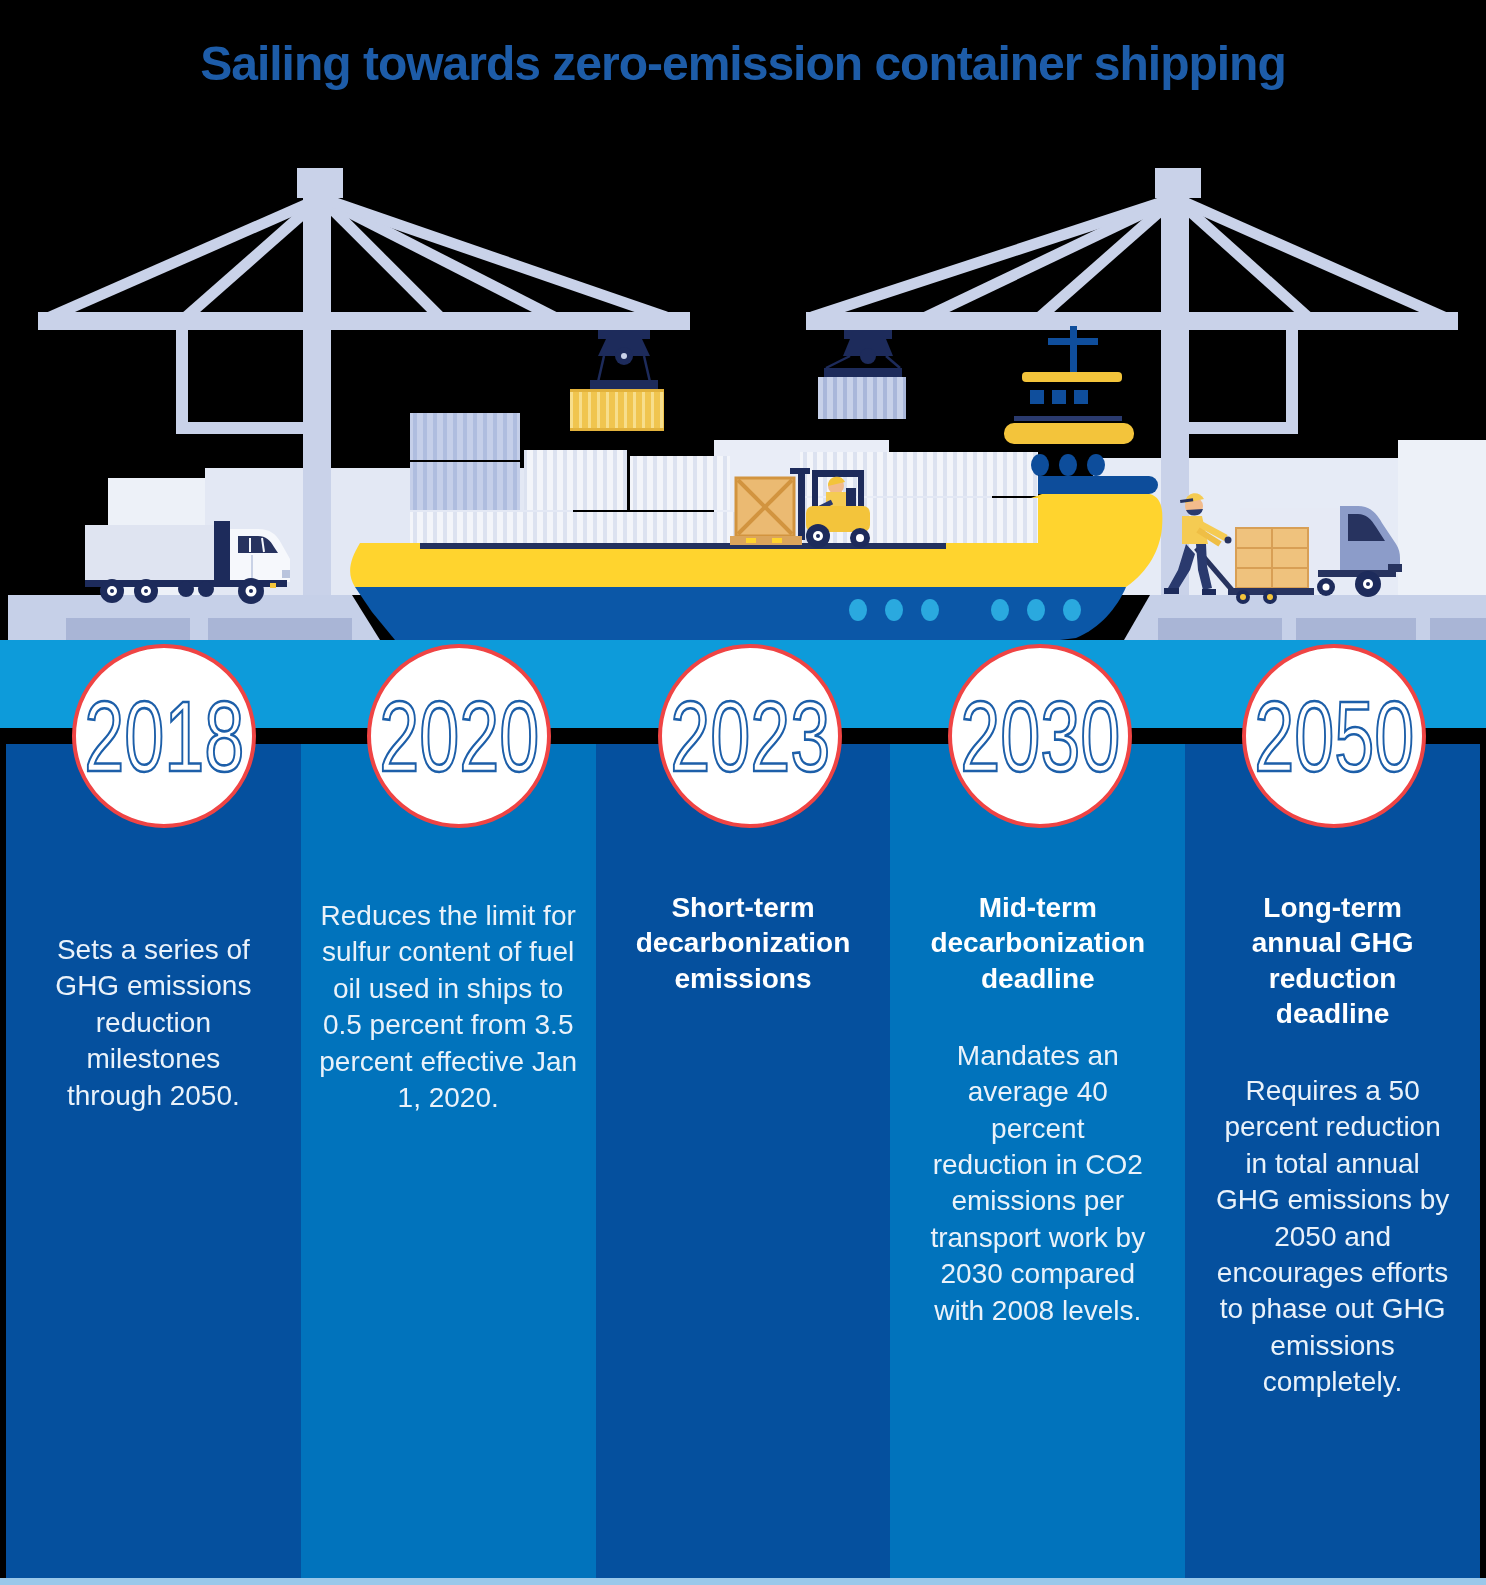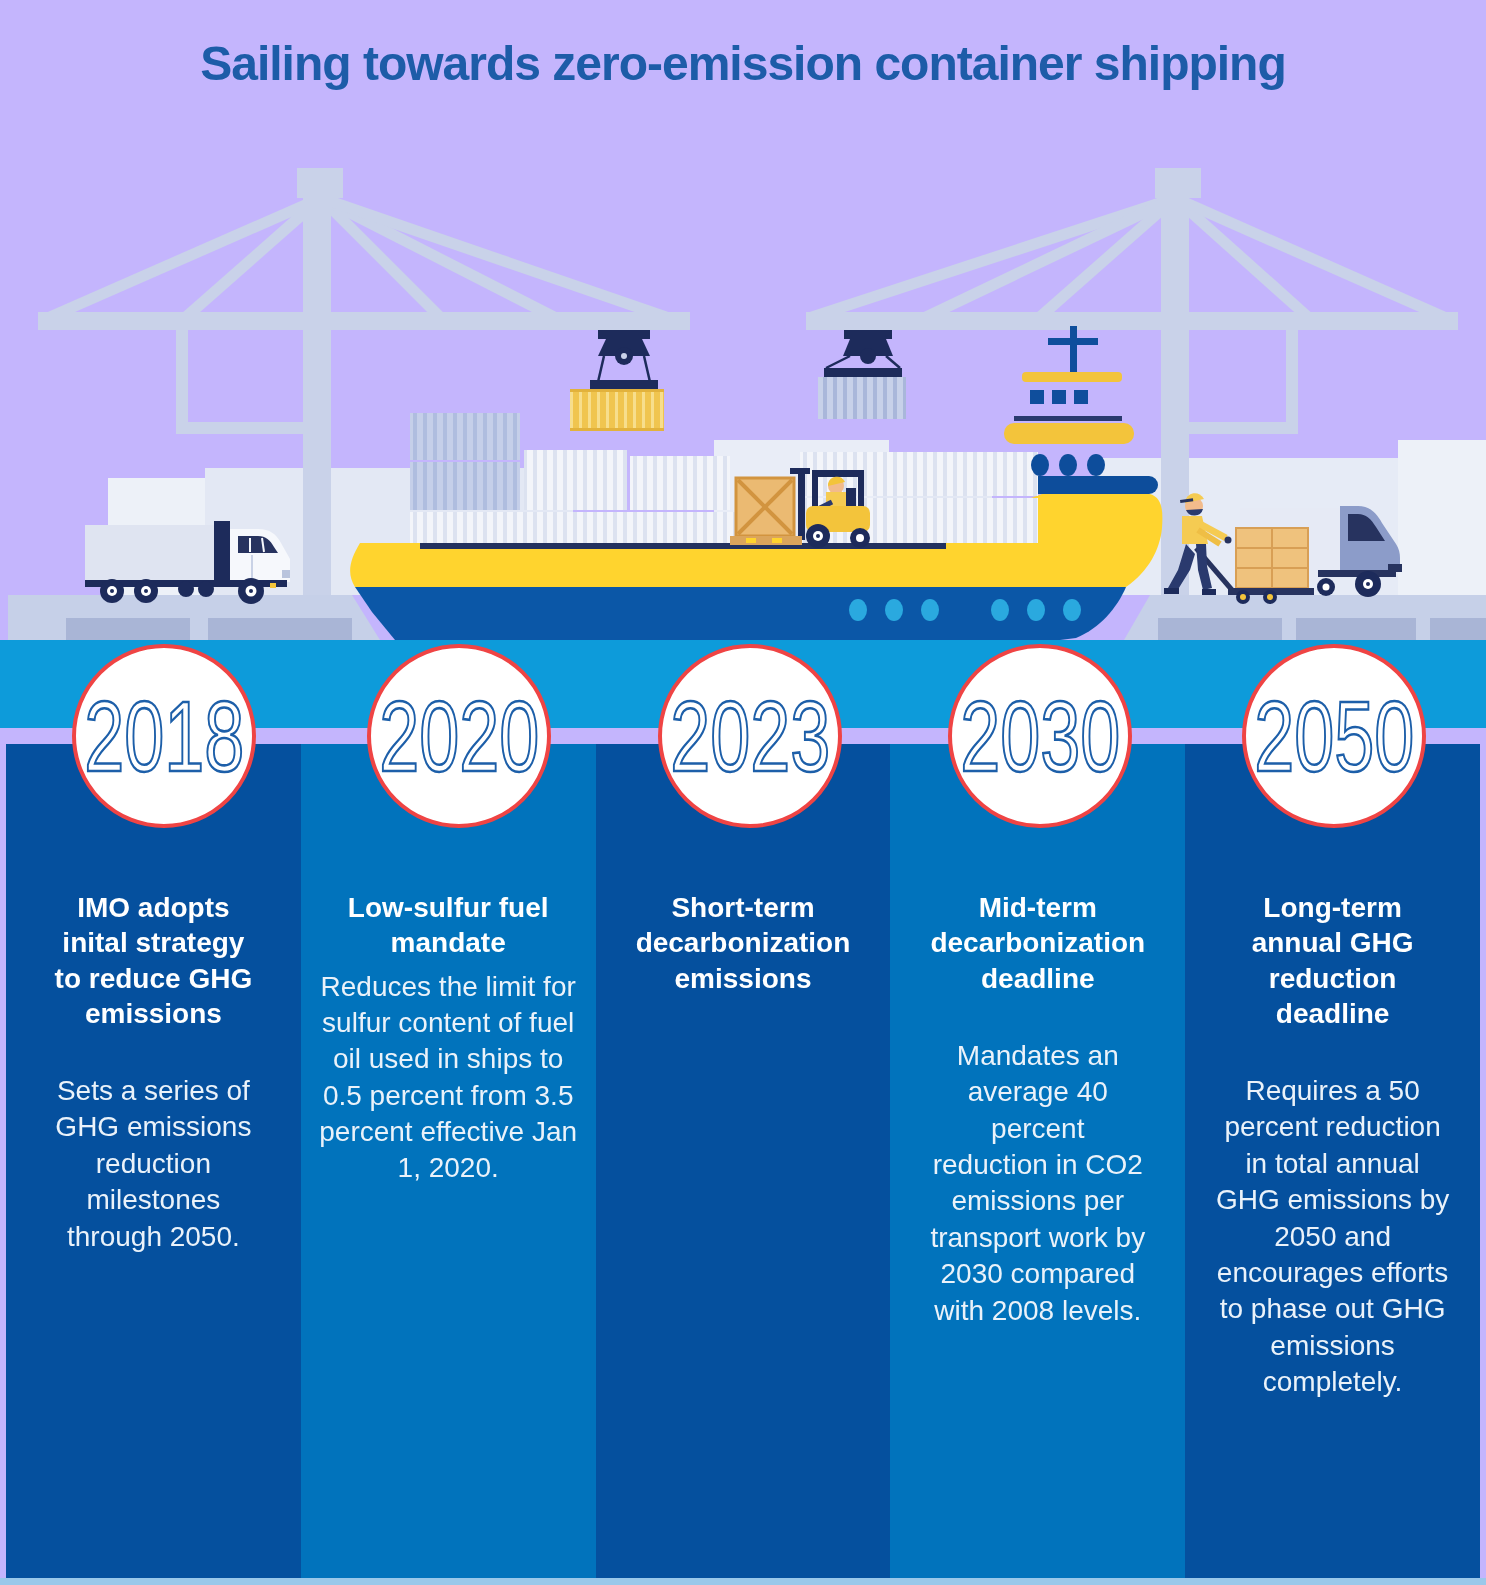--- a/index.html
+++ b/index.html
@@ -1,17 +1,17 @@
 <!DOCTYPE html>
 <html><head>
 <meta charset="utf-8">
 <style>
   html,body { margin:0; padding:0; background:#ffffff; }
   .page {
-    position:relative; width:1486px; height:1585px; background:#c4b5fd;
+    position:relative; width:1486px; height:1585px; background:#000000;
     overflow:hidden; font-family:"Liberation Sans", sans-serif;
   }
   .title {
     position:absolute; top:36px; left:0; width:100%; text-align:center;
     font-size:48px; font-weight:700; letter-spacing:-1px; color:#1D5CA8;
   }
   .illustration { position:absolute; top:140px; left:0; }
   .water { position:absolute; top:640px; left:0; width:1486px; height:88px; background:#0D9BDA; }
   
   .cols {
@@ -280,25 +280,23 @@
       <path d="M1186,370 A9 9 0 0 0 1203,369 Z" fill="#2A3A6E"></path>
       <path d="M1185,362 A10 10 0 0 1 1204,359 L1185,363 Z" fill="#F5CB52"></path>
       <rect x="1180" y="360" width="13" height="3" fill="#27335F" transform="rotate(-8 1180 360)"></rect>
     </g>
   </svg>
 
   <div class="water"></div>
 
   <div class="cols">
     <div class="col col--dark">
-      <div class="heading">IMO adopts inital strategy to reduce GHG emissions</div>
       <div class="body">Sets a series of GHG emissions reduction milestones through 2050.</div>
     </div>
     <div class="col col--light">
-      <div class="heading">Low-sulfur fuel mandate</div>
       <div class="body">Reduces the limit for sulfur content of fuel oil used in ships to 0.5 percent from 3.5 percent effective Jan 1, 2020.</div>
     </div>
     <div class="col col--dark">
       <div class="heading">Short-term decarbonization emissions</div>
     </div>
     <div class="col col--light">
       <div class="heading">Mid-term decarbonization deadline</div>
       <div class="body">Mandates an average 40 percent reduction in CO2 emissions per transport work by 2030 compared with 2008 levels.</div>
     </div>
     <div class="col col--dark">

